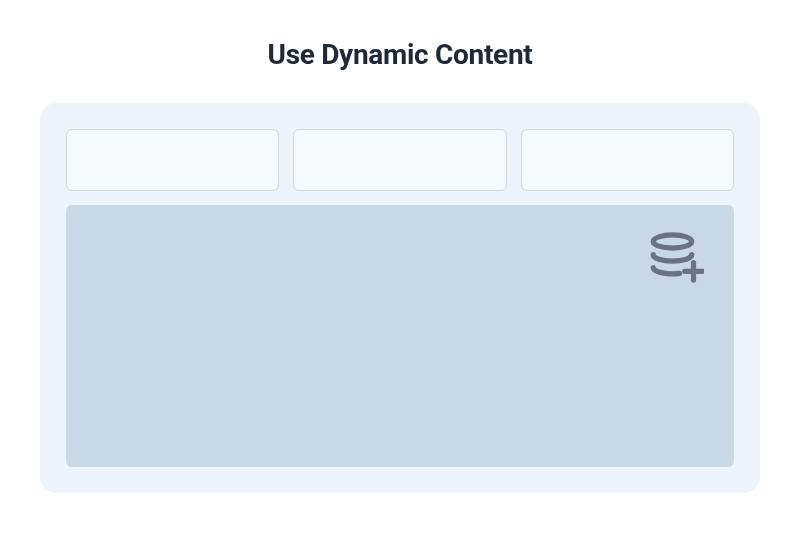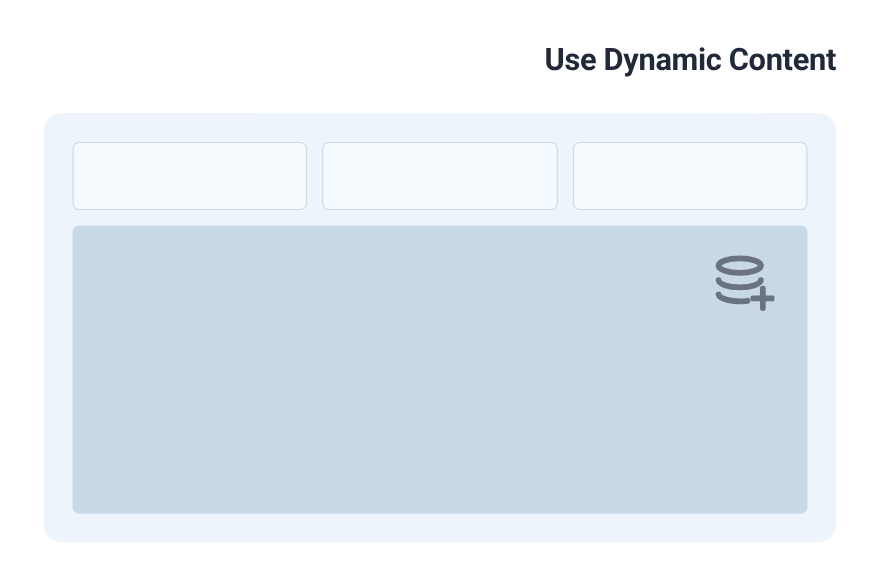--- a/index.html
+++ b/index.html
@@ -15,21 +15,21 @@
       height: 534px;
       overflow: hidden;
     }
 
     .container {
       width: 100%;
       padding: 0 40px;
     }
 
     .title {
-      text-align: right;
+      text-align: center;
       font-size: 28px;
       font-weight: 700;
       color: #1f2937;
       margin-top: 38px;
       margin-bottom: 32px;
       letter-spacing: -0.3px;
     }
 
     .panel {
       background: #eef4fc;

